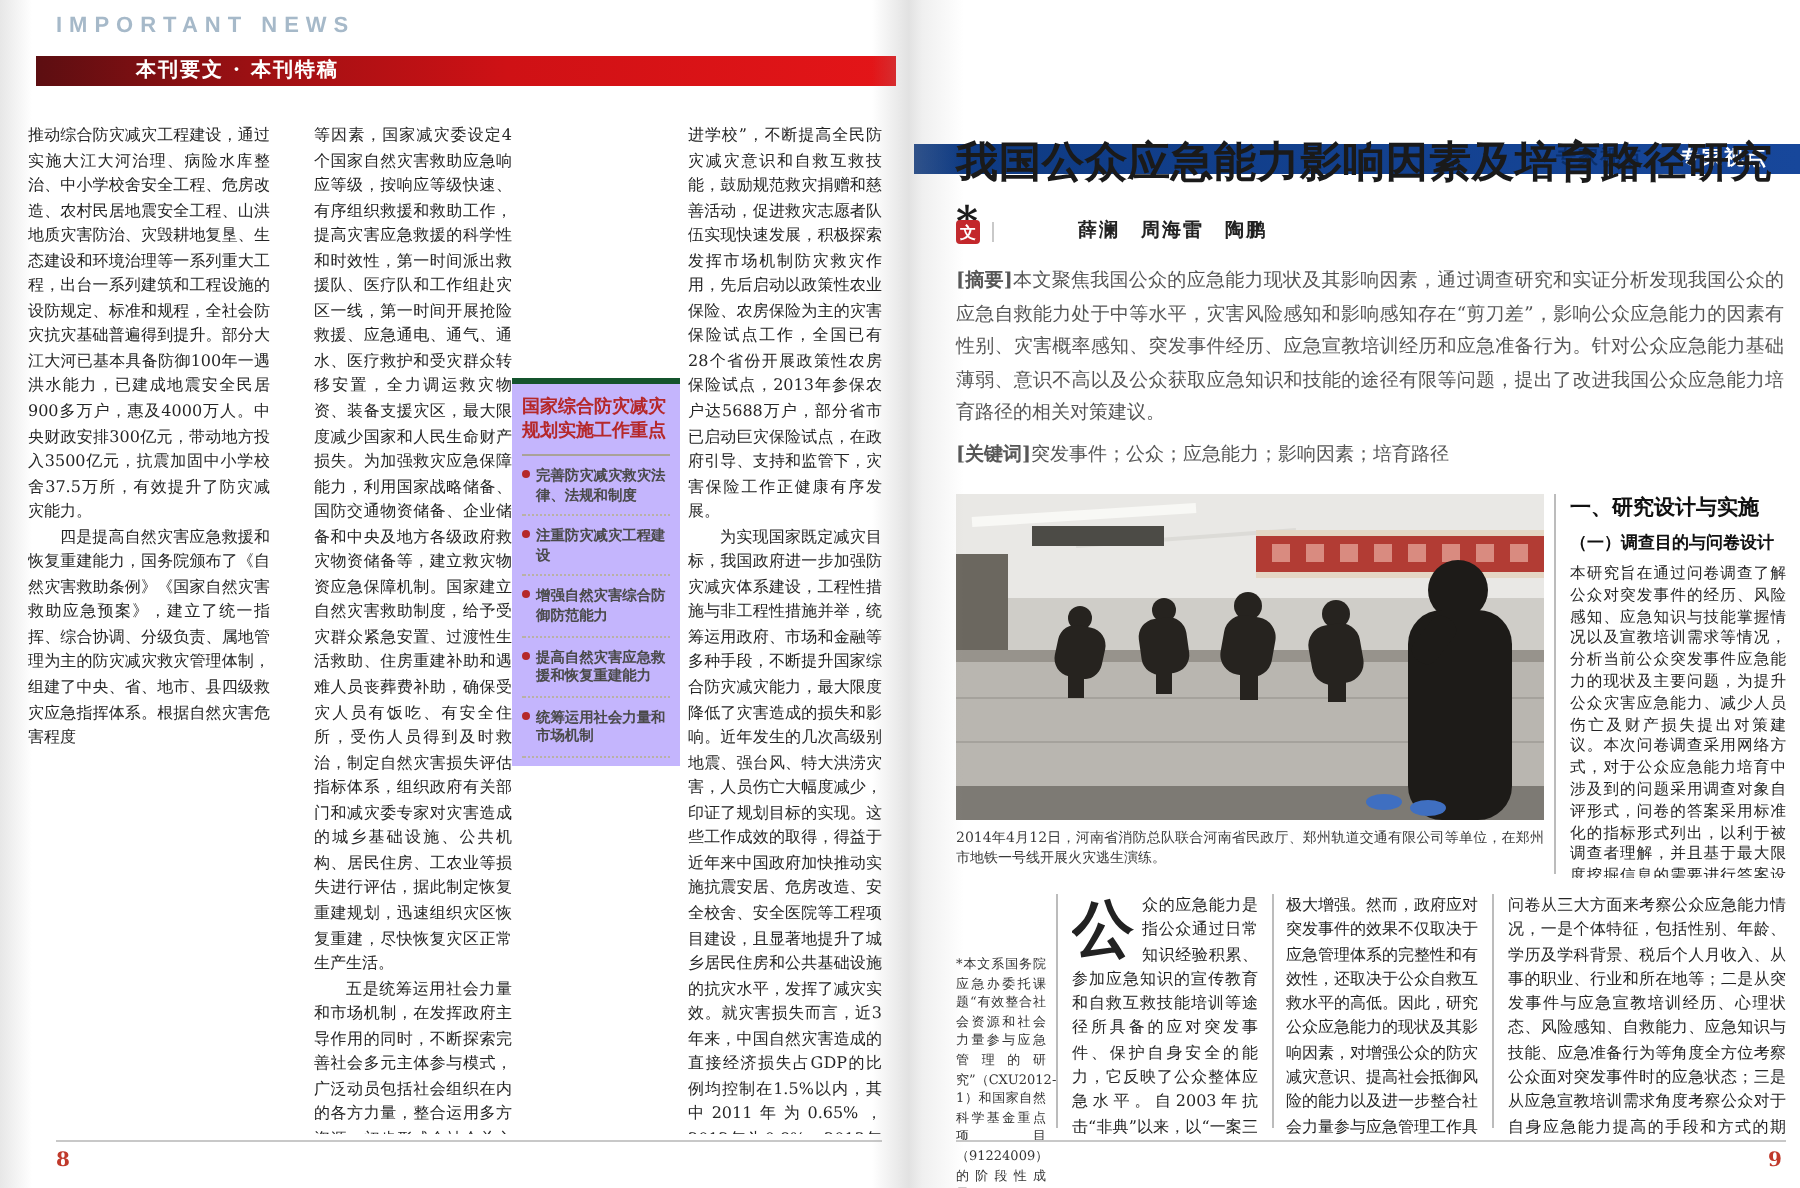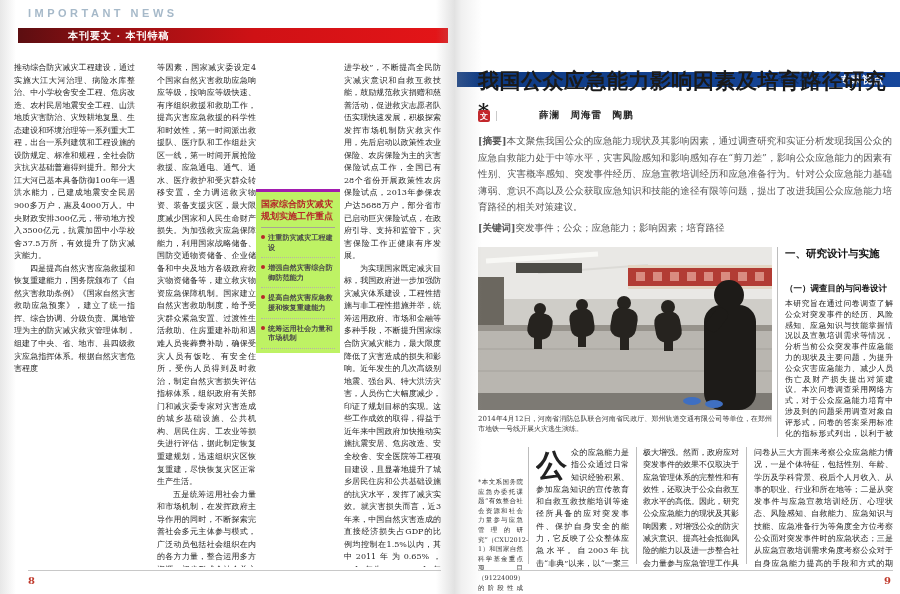--- a/index.html
+++ b/index.html
@@ -22,22 +22,22 @@
   .band-blue .band-text{position:absolute;right:16px;top:0;line-height:15px;font-size:10px;
     font-weight:bold;color:#ffffff;letter-spacing:1px;}
   .band-blue .ghost{position:absolute;right:78px;top:0;line-height:15px;font-size:10px;
     font-weight:bold;color:#0a2c63;letter-spacing:1px;opacity:.85;}
   
   .lcol{position:absolute;top:62px;height:505px;overflow:hidden;text-align:justify;
     font-size:8px;line-height:12.55px;color:#252525;}
   .lcol p{margin:0;}
   .indent{text-indent:2em;}
   
-  .sidebox{position:absolute;left:256px;top:189px;width:84px;background:#bef264;
-    border-top:3px solid #a21caf;padding:6px 5px 4px 5px;box-sizing:border-box;}
+  .sidebox{position:absolute;left:256px;top:189px;width:84px;background:#c4b5fd;
+    border-top:3px solid #14532d;padding:6px 5px 4px 5px;box-sizing:border-box;}
   .sidebox .sb-title{color:#b5282a;font-weight:bold;font-size:9px;line-height:12px;
     border-bottom:1px solid #a9a298;padding-bottom:5px;}
   .sb-item{display:flex;font-size:7.2px;line-height:9.6px;font-weight:bold;color:#4a4a4a;
     padding:5px 0;border-bottom:1px dotted #b9b1a5;}
   .sb-item:last-child{border-bottom:1px dotted #b9b1a5;}
   .sb-dot{flex:0 0 auto;width:4px;height:4px;border-radius:50%;background:#b5282a;margin:2px 3px 0 0;}
   
   .hrule{position:absolute;height:1px;background:#c8c8c8;}
   .vrule{position:absolute;width:1px;background:#bcbcbc;}
   .pagenum{position:absolute;font-size:10px;font-weight:bold;color:#c0392b;}
@@ -51,21 +51,21 @@
   .by-names{font-size:9.5px;font-weight:bold;color:#222;letter-spacing:1px;padding-left:36px;}
   .abskw{position:absolute;left:478px;top:133px;width:414px;color:#565656;}
   .abskw p{margin:0 0 4px 0;font-size:9.5px;line-height:16.5px;text-align:justify;}
   .abskw .lab{font-weight:bold;}
   
   .photo{position:absolute;left:478px;top:247px;width:294px;height:163px;background:#cfcdc8;overflow:hidden;}
   .caption{position:absolute;left:478px;top:414px;width:294px;font-size:7px;line-height:10px;
     color:#3a3a3a;text-align:justify;}
   
   .sec1{position:absolute;left:785px;top:247px;width:108px;height:192px;overflow:hidden;}
-  .sec1 h3{margin:0 0 22px 0;font-size:10.5px;color:#111;}
+  .sec1 h3{margin:0 0 5px 0;font-size:10.5px;color:#111;}
   .sec1 h4{margin:0 0 4px 0;font-size:8.5px;color:#111;}
   .sec1 .body{font-size:7.8px;line-height:10.8px;text-align:justify;color:#252525;}
   
   .footnote{position:absolute;left:478px;top:478px;width:45px;font-size:6.5px;line-height:9.6px;
     color:#333;text-align:justify;}
   .bcol{position:absolute;top:447px;height:120px;overflow:hidden;text-align:justify;
     font-size:8px;line-height:12.3px;color:#252525;}
   .dropcap{float:left;font-size:31px;line-height:34px;padding:1px 4px 0 0;font-weight:bold;color:#222;}
 </style>
 </head>
@@ -86,20 +86,24 @@
     <p class="indent">四是提高自然灾害应急救援和恢复重建能力，国务院颁布了《自然灾害救助条例》《国家自然灾害救助应急预案》，建立了统一指挥、综合协调、分级负责、属地管理为主的防灾减灾救灾管理体制，组建了中央、省、地市、县四级救灾应急指挥体系。根据自然灾害危害程度</p>
   </div>
 
   <div class="lcol" style="left:157px;width:99px;">
     <p>等因素，国家减灾委设定4个国家自然灾害救助应急响应等级，按响应等级快速、有序组织救援和救助工作，提高灾害应急救援的科学性和时效性，第一时间派出救援队、医疗队和工作组赴灾区一线，第一时间开展抢险救援、应急通电、通气、通水、医疗救护和受灾群众转移安置，全力调运救灾物资、装备支援灾区，最大限度减少国家和人民生命财产损失。为加强救灾应急保障能力，利用国家战略储备、国防交通物资储备、企业储备和中央及地方各级政府救灾物资储备等，建立救灾物资应急保障机制。国家建立自然灾害救助制度，给予受灾群众紧急安置、过渡性生活救助、住房重建补助和遇难人员丧葬费补助，确保受灾人员有饭吃、有安全住所，受伤人员得到及时救治，制定自然灾害损失评估指标体系，组织政府有关部门和减灾委专家对灾害造成的城乡基础设施、公共机构、居民住房、工农业等损失进行评估，据此制定恢复重建规划，迅速组织灾区恢复重建，尽快恢复灾区正常生产生活。</p>
     <p class="indent">五是统筹运用社会力量和市场机制，在发挥政府主导作用的同时，不断探索完善社会多元主体参与模式，广泛动员包括社会组织在内的各方力量，整合运用多方资源，初步形成全社会关心支持防灾减灾救灾工作的局面。国家设立了“防灾减灾日”，中央和各地每年组织开展系列宣传教育活动，利用各种媒体深入开展防灾减灾科普宣教工作，推动防灾减灾知识“进农村、进社区、进企业、</p>
   </div>
 
   <div class="sidebox">
     <div class="sb-title">国家综合防灾减灾规划实施工作重点</div>
+    <div class="sb-item">
+      <span class="sb-dot"></span>
+      <span>完善防灾减灾救灾法律、法规和制度</span>
+    </div>
     <div class="sb-item">
       <span class="sb-dot"></span>
       <span>注重防灾减灾工程建设</span>
     </div>
     <div class="sb-item">
       <span class="sb-dot"></span>
       <span>增强自然灾害综合防御防范能力</span>
     </div>
     <div class="sb-item">
       <span class="sb-dot"></span>

